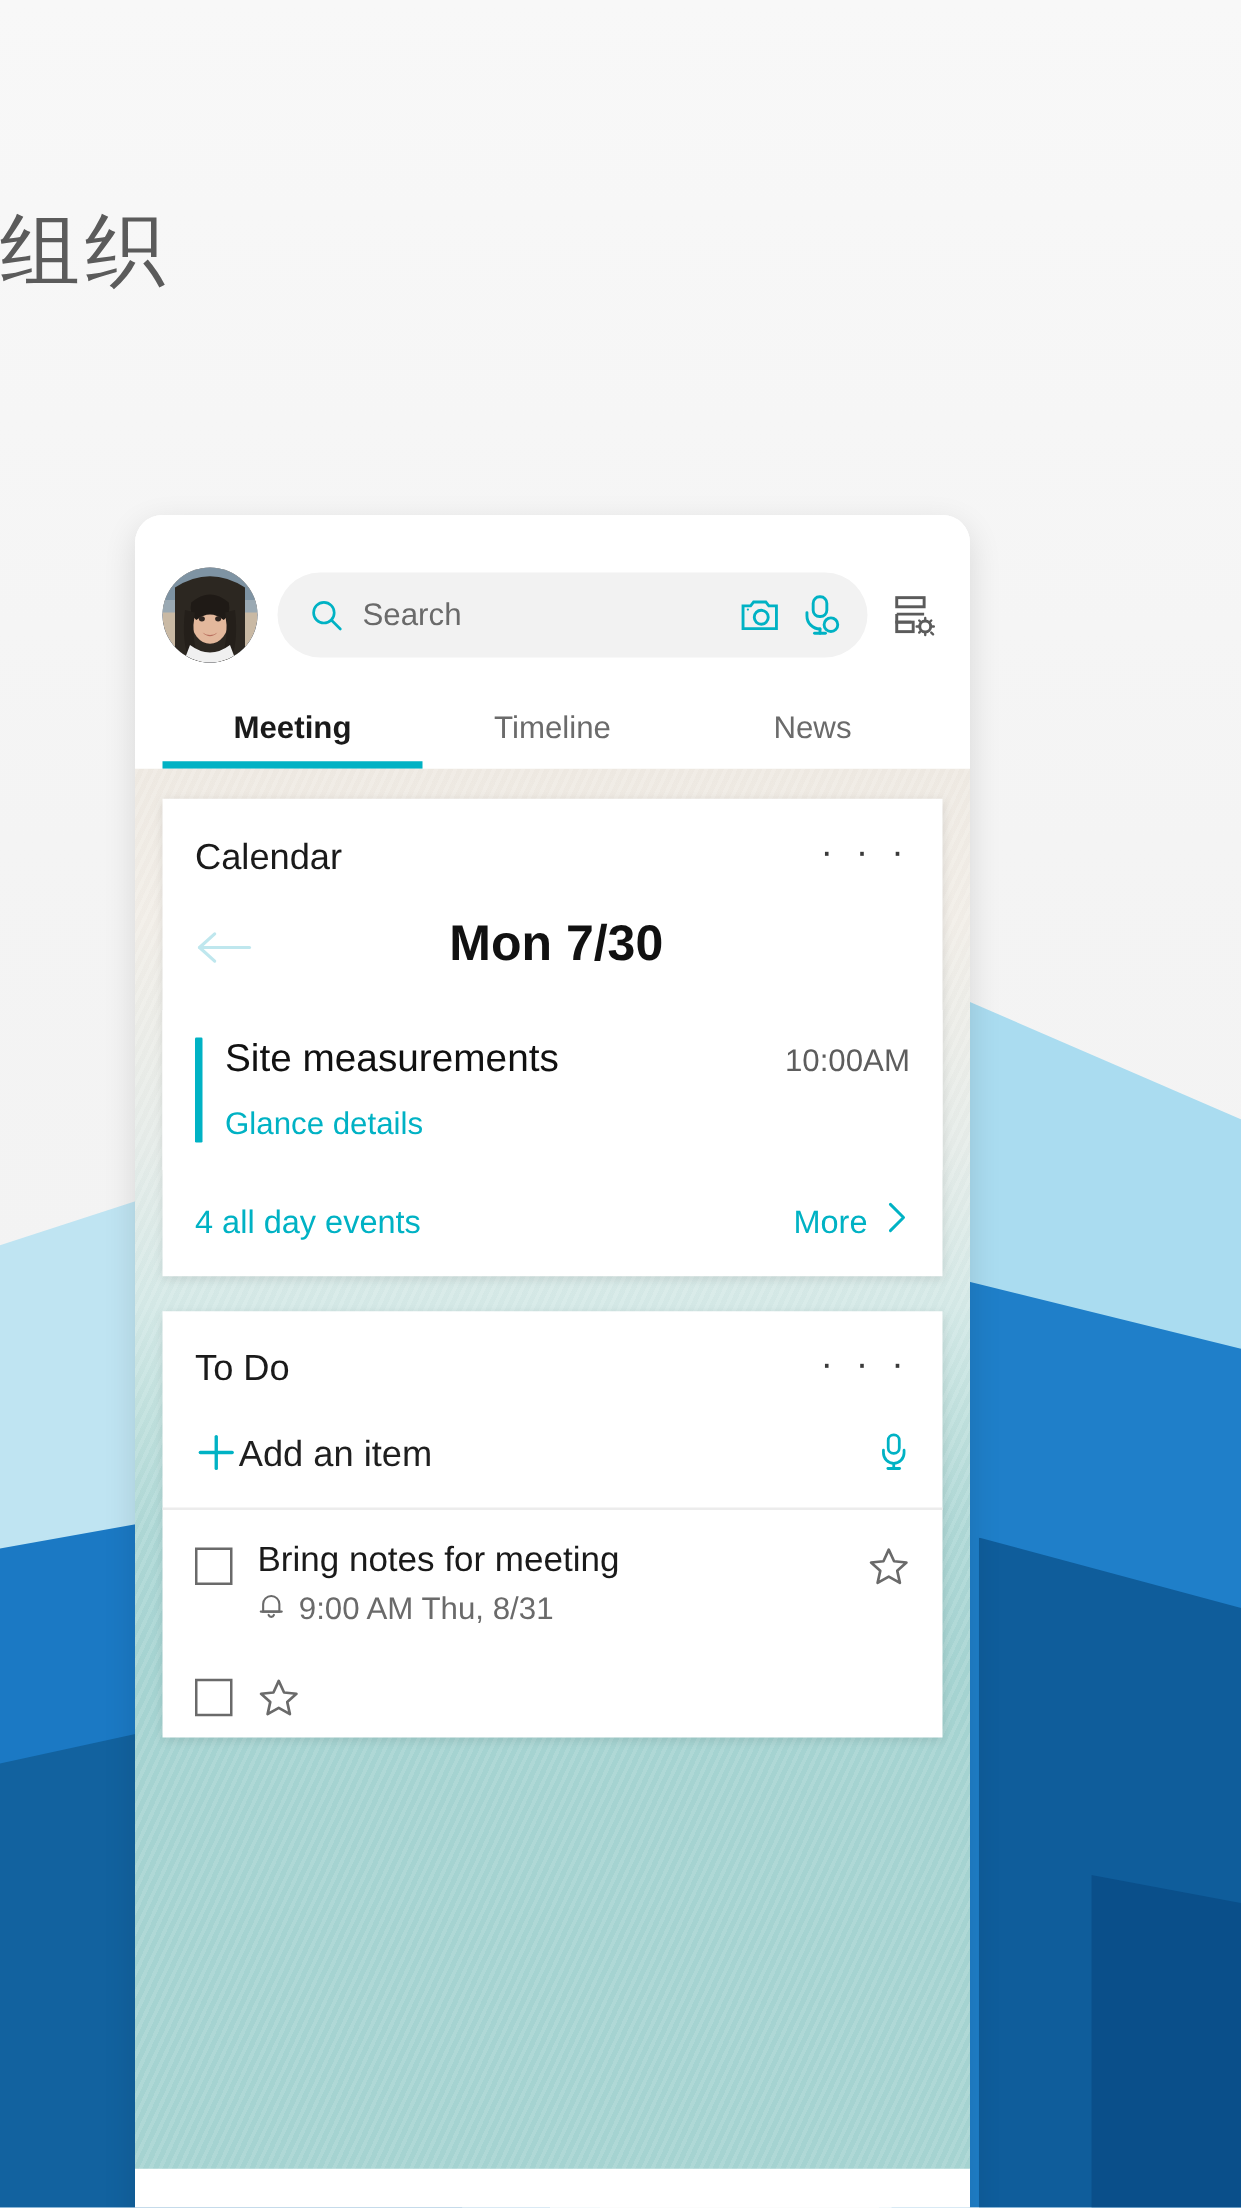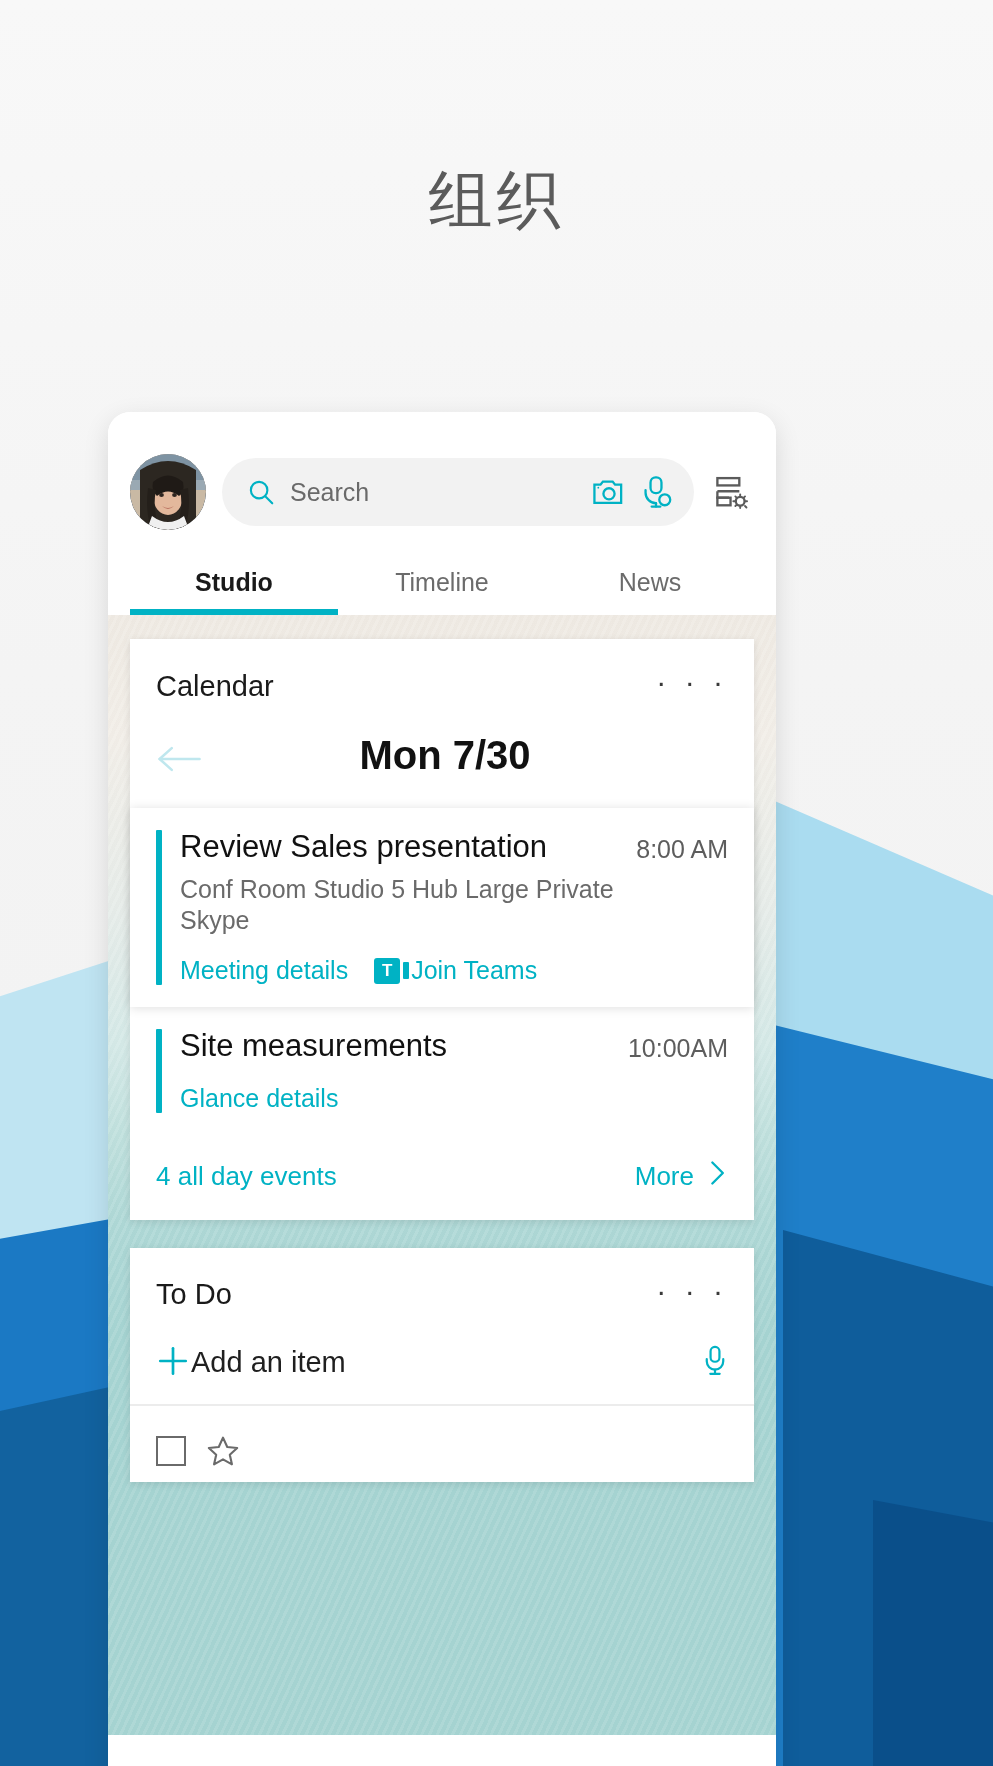--- a/index.html
+++ b/index.html
@@ -68,21 +68,20 @@
     width: 160px; height: 300px;
     background: #0a4f8a;
     clip-path: polygon(0% 0%, 100% 10%, 100% 100%, 0% 100%);
   }
 
   
   .page-title {
     position: absolute;
     top: 168px;
     left: 0; right: 0;
-    text-align: center;
     font-size: 64px;
     font-weight: 400;
     color: #5b5b5b;
     letter-spacing: 4px;
     line-height: 1;
   }
 
   
   .phone {
     position: absolute;
@@ -440,21 +439,21 @@
           <circle cx="18.6" cy="19.3" r="3"></circle>
           <path d="M18.6 14.6 v1.4 M18.6 22.6 v1.4 M13.9 19.3 h1.4 M21.9 19.3 h1.4
                    M15.3 16 l1 1 M21.9 22.6 l1 1 M21.9 16 l-1 1 M15.3 22.6 l1 -1" stroke-width="1.3" stroke-linecap="round"></path>
         </svg>
       </div>
 
     </div>
 
     <div class="tabs">
       <div class="tab active">
-        <span>Studio</span>
+        <span>Meeting</span>
       </div>
       <div class="tab">
         <span>Timeline</span>
       </div>
       <div class="tab">
         <span>News</span>
       </div>
       <div class="tab-underline"></div>
     </div>
   </div>
@@ -471,35 +470,20 @@
       <div class="day-nav">
         <span>
           <svg width="46" height="30" viewBox="0 0 38 24" fill="none" stroke="#bfe7ee" stroke-width="2.1" stroke-linecap="round" stroke-linejoin="round">
             <line x1="36" y1="12" x2="3" y2="12"></line>
             <polyline points="13,3 3,12 13,21"></polyline>
           </svg>
         </span>
         <span class="day-label">Mon 7/30</span>
       </div>
 
-      <div class="event raised">
-        <div class="event-bar"></div>
-        <div class="event-body">
-          <div class="event-title">Review Sales presentation</div>
-          <div class="event-sub">Conf Room Studio 5 Hub Large Private Skype</div>
-          <div class="event-links">
-            <span class="link">Meeting details</span>
-            <span class="teams-link">
-              <span class="teams-badge">T</span>
-              <span class="link">Join Teams</span>
-            </span>
-          </div>
-        </div>
-        <div class="event-time">8:00 AM</div>
-      </div>
 
       <div class="event">
         <div class="event-bar"></div>
         <div class="event-body">
           <div class="event-title">Site measurements</div>
           <div class="event-links">
             <span class="link">Glance details</span>
           </div>
         </div>
         <div class="event-time nowrap">10:00AM</div>
@@ -536,20 +520,41 @@
         <span>
           <svg width="26" height="32" viewBox="0 0 20 26" fill="none" stroke="#00b2c4" stroke-width="1.8" stroke-linecap="round">
             <rect x="6.4" y="1.6" width="7.2" height="12" rx="3.5"></rect>
             <path d="M3.3 11.5 v1.8 a6.7 6.7 0 0 0 13.4 0 v-1.8"></path>
             <line x1="10" y1="20" x2="10" y2="23.4"></line>
             <line x1="6.2" y1="23.4" x2="13.8" y2="23.4"></line>
           </svg>
         </span>
       </div>
 
+      <div class="todo-row">
+        <span class="checkbox"></span>
+        <span class="todo-body">
+          <span class="todo-title">Bring notes for meeting</span>
+          <span class="todo-meta">
+            <span>
+              <svg width="22" height="24" viewBox="0 0 18 20" fill="none" stroke="#6a6a6a" stroke-width="1.4" stroke-linecap="round">
+                <path d="M3.6 14.4 v-5 a5.4 5.4 0 0 1 10.8 0 v5 z"></path>
+                <line x1="2" y1="14.4" x2="16" y2="14.4"></line>
+                <path d="M7.2 16.6 a1.9 1.9 0 0 0 3.6 0"></path>
+              </svg>
+            </span>
+            <span>9:00 AM Thu, 8/31</span>
+          </span>
+        </span>
+        <span class="star">
+          <svg width="34" height="34" viewBox="0 0 24 24" fill="none" stroke="#6a6a6a" stroke-width="1.5" stroke-linejoin="round">
+            <polygon points="12,2.6 15,9.2 22,9.9 16.8,14.6 18.3,21.4 12,17.9 5.7,21.4 7.2,14.6 2,9.9 9,9.2"></polygon>
+          </svg>
+        </span>
+      </div>
 
       <div class="todo-row">
         <span class="checkbox"></span>
         <span class="star">
           <svg width="34" height="34" viewBox="0 0 24 24" fill="none" stroke="#6a6a6a" stroke-width="1.5" stroke-linejoin="round">
             <polygon points="12,2.6 15,9.2 22,9.9 16.8,14.6 18.3,21.4 12,17.9 5.7,21.4 7.2,14.6 2,9.9 9,9.2"></polygon>
           </svg>
         </span>
       </div>
 

